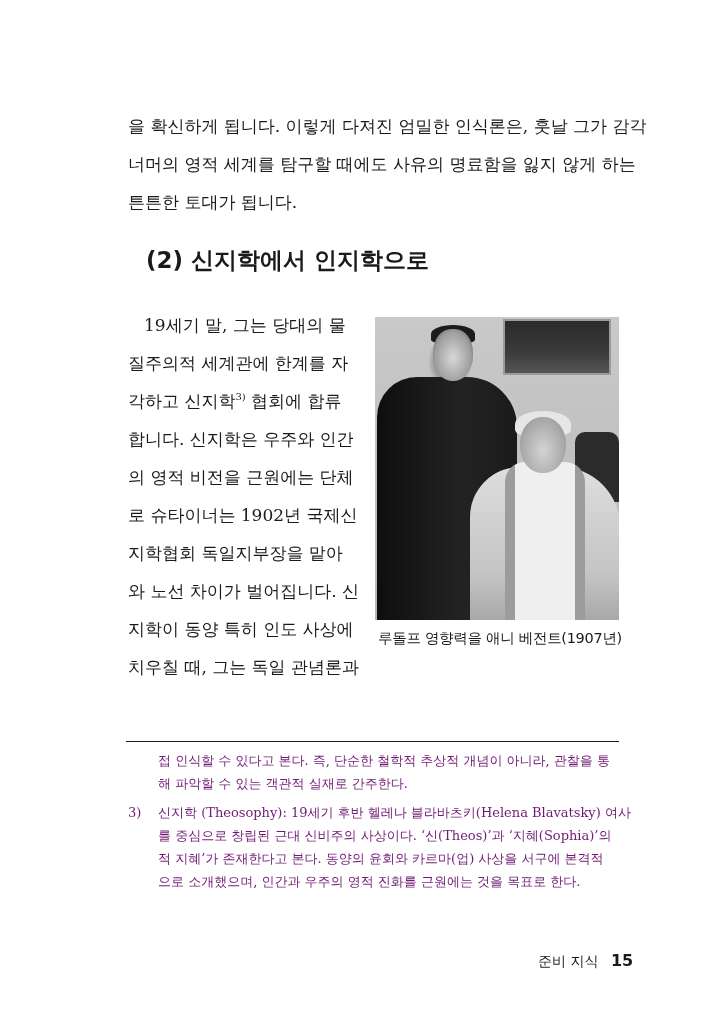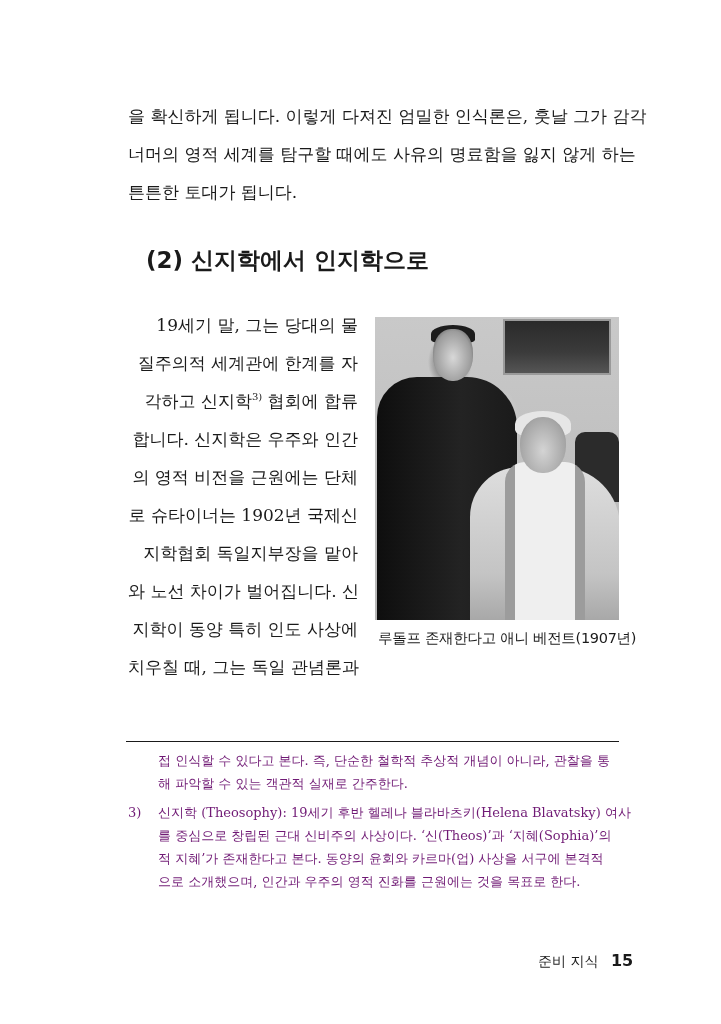--- a/index.html
+++ b/index.html
@@ -15,21 +15,21 @@
 
     .heading {
       position: absolute; left: 146px; top: 246px;
       font-size: 23px; font-weight: bold; line-height: 28px;
     }
 
     .col-text {
       position: absolute; left: 128px; top: 306px; width: 230px;
       font-size: 17px; line-height: 38px;
     }
-    .col-text .line { display: block; white-space: nowrap; text-align: right; }
+    .col-text .line { display: block; white-space: nowrap; }
     .col-text .indent { padding-left: 16px; }
     sup { font-size: 10px; line-height: 0; vertical-align: 7px; }
 
     .photo {
       position: absolute; left: 375px; top: 317px; width: 244px; height: 303px;
       background:
         radial-gradient(ellipse 30px 36px at 116px 105px, #f1f1f1 0%, #cfcfcf 55%, rgba(0,0,0,0) 100%),
         radial-gradient(ellipse 22px 28px at 75px 45px, #cfcfcf 0%, #8a8a8a 60%, rgba(0,0,0,0) 100%),
         linear-gradient(90deg, rgba(0,0,0,0) 0 155px, rgba(0,0,0,0) 155px),
         linear-gradient(180deg, #c9c9c9 0%, #b7b7b7 100%);
@@ -97,21 +97,21 @@
 
     .footer {
       position: absolute; top: 949px; left: 538px;
       font-size: 14px; line-height: 24px; white-space: nowrap;
     }
     .footer .page-num { font-weight: bold; font-size: 16px; margin-left: 8px; }
   </style>
 </head>
 <body>
 
-<div class="body-text serif" style="top:97px;">
+<div class="body-text serif" style="top:107px;">
   <span class="line">을 확신하게 됩니다. 이렇게 다져진 엄밀한 인식론은, 훗날 그가 감각</span>
   <span class="line">너머의 영적 세계를 탐구할 때에도 사유의 명료함을 잃지 않게 하는</span>
   <span class="line">튼튼한 토대가 됩니다.</span>
 </div>
 
 <div class="heading sans">(2) 신지학에서 인지학으로</div>
 
 <div class="col-text serif">
   <span class="line indent">19세기 말, 그는 당대의 물</span>
   <span class="line">질주의적 세계관에 한계를 자</span>
@@ -130,21 +130,21 @@
   <div class="chair"></div>
   <div class="man-body"></div>
   <div class="man-hair"></div>
   <div class="man-head"></div>
   <div class="woman-body"></div>
   <div class="woman-shawl"></div>
   <div class="woman-hair"></div>
   <div class="woman-head"></div>
 </div>
 
-<div class="caption sans">루돌프 존재한다고 애니 베전트(1907년)</div>
+<div class="caption sans">루돌프 영향력을 애니 베전트(1907년)</div>
 
 <div class="fn-rule"></div>
 
 <div class="footnotes serif">
   <span class="line cont">접 인식할 수 있다고 본다. 즉, 단순한 철학적 추상적 개념이 아니라, 관찰을 통</span>
   <span class="line cont">해 파악할 수 있는 객관적 실재로 간주한다.</span>
   <span class="line" style="margin-top:6px;"><span class="num">3)</span><span>신지학 (Theosophy): 19세기 후반 헬레나 블라바츠키(Helena Blavatsky) 여사</span></span>
   <span class="line cont">를 중심으로 창립된 근대 신비주의 사상이다. ‘신(Theos)’과 ‘지혜(Sophia)’의</span>
   <span class="line cont">적 지혜’가 존재한다고 본다. 동양의 윤회와 카르마(업) 사상을 서구에 본격적</span>
   <span class="line cont">으로 소개했으며, 인간과 우주의 영적 진화를 근원에는 것을 목표로 한다.</span>

